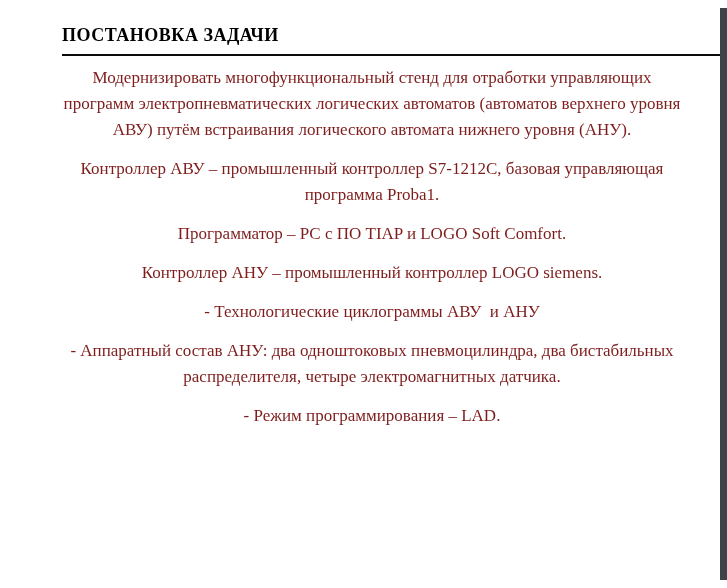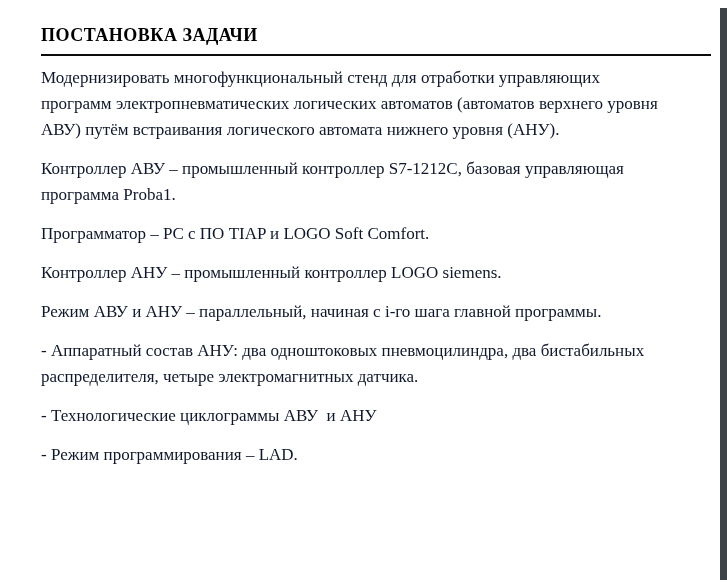--- a/index.html
+++ b/index.html
@@ -16,21 +16,21 @@
       color: #0a0a0a;
     }
     .page {
       position: absolute;
       top: 0;
       left: 0;
       width: 727px;
       height: 416px;
       background: #ffffff;
       box-sizing: border-box;
-      padding: 25px 37px 0 41px;
+      padding: 25px 37px 0 62px;
     }
     .page-title {
       font-weight: bold;
       font-size: 18px;
       letter-spacing: 0.5px;
       line-height: 1.2;
       margin: 0 0 7px 0;
       color: #000000;
     }
     .title-rule {
@@ -39,21 +39,22 @@
       margin: 0 0 9px 0;
       width: 670px;
       height: 0;
     }
     .body-text p {
       font-size: 17px;
       line-height: 26px;
       margin: 8px 0 13px 0;
       max-width: 620px;
       white-space: pre-wrap;
-      color: #0f172a;
+      color: #7f1d1d;
+      text-align: center;
     }
     .edge-bar {
       position: absolute;
       right: 0;
       top: 8px;
       width: 7px;
       height: 572px;
       background: #3e4348;
     }
   </style>
@@ -61,20 +62,19 @@
 <body>
 
 <div class="page">
   <h1 class="page-title">ПОСТАНОВКА ЗАДАЧИ</h1>
   <hr class="title-rule">
   <div class="body-text">
     <p>Модернизировать многофункциональный стенд для отработки управляющих программ электропневматических логических автоматов (автоматов верхнего уровня АВУ) путём встраивания логического автомата нижнего уровня (АНУ).</p>
     <p>Контроллер АВУ – промышленный контроллер S7-1212C, базовая управляющая программа Proba1.</p>
     <p>Программатор – PC с ПО TIAP и LOGO Soft Comfort.</p>
     <p>Контроллер АНУ – промышленный контроллер LOGO siemens.</p>
-    <p>Режим АВУ и АНУ – параллельный, начиная с i-го шага главной программы.</p>
+    <p>- Технологические циклограммы АВУ  и АНУ</p>
     <p>- Аппаратный состав АНУ: два одноштоковых пневмоцилиндра, два бистабильных распределителя, четыре электромагнитных датчика.</p>
-    <p>- Технологические циклограммы АВУ  и АНУ</p>
     <p>- Режим программирования – LAD.</p>
   </div>
 </div>
 
 <div class="edge-bar"></div>
 
 </body></html>

